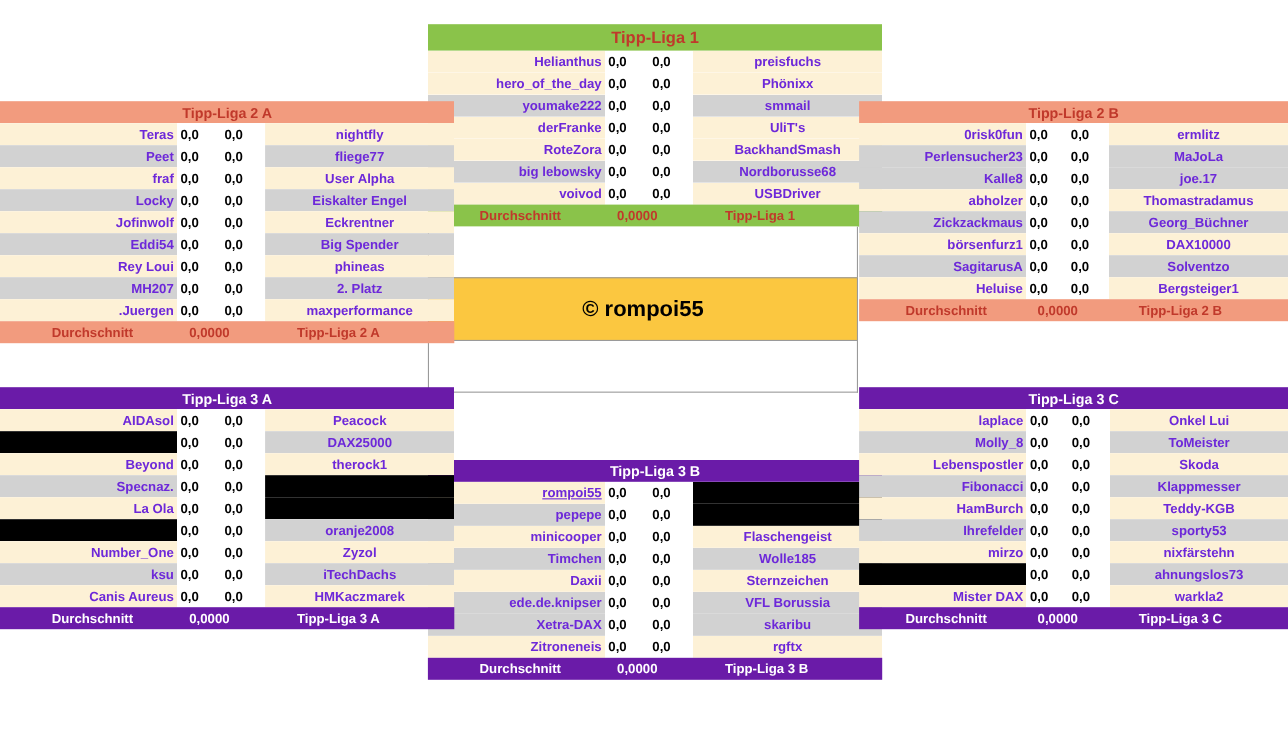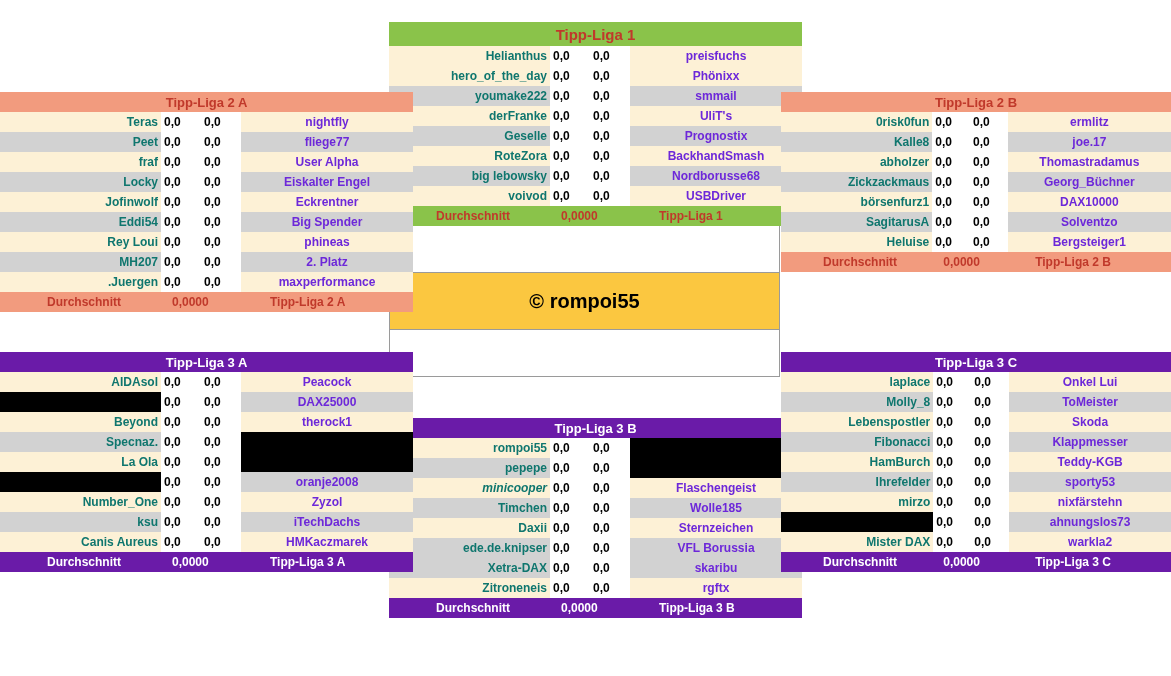--- a/index.html
+++ b/index.html
@@ -5,21 +5,21 @@
   html,body{margin:0;padding:0;background:#ffffff;}
   body{width:1171px;height:676px;font-family:"Liberation Sans",sans-serif;}
   .page{position:relative;width:1171px;height:676px;}
   .blk{position:absolute;}
   table{border-collapse:collapse;table-layout:fixed;}
   td{font-size:12px;font-weight:bold;height:20px;padding:0 3px;white-space:nowrap;overflow:hidden;}
   .hdr{text-align:center;font-size:13px;color:#c0392b;}
   .hdr1{background:#8ac34a;color:#c0392b;}
   .hdr2{background:#f29b7e;color:#c0392b;}
   .hdr3{background:#6a1ba8;color:#ffffff;}
-  .nm-r{text-align:right;color:#0f766e;background:#fdf1d6;}
+  .nm-r{text-align:right;color:#6d28d9;background:#fdf1d6;}
   .nm-l{text-align:center;color:#6d28d9;background:#fdf1d6;margin-top:19px;}
   .alt .nm-r,.alt .nm-l{background:#d2d2d2;}
   .val{text-align:left;background:#ffffff;color:#000000;width:34px;}
   .blkcell{background:#000000;}
   .avg{font-size:12px;color:#c0392b;}
   .avg.green{background:#8ac34a;}
   .avg.orange{background:#f29b7e;}
   .avg.purple{background:#6a1ba8;color:#ffffff;}
   .avg td{padding:0 4px;}
   .avg .a1{text-align:left;}
@@ -57,26 +57,20 @@
             <td class="val" style="width: 34px;">0,0</td>
             <td class="val" style="width: 34px;">0,0</td>
             <td class="nm-l" style="width: 166px;">smmail</td>
           </tr>
           <tr>
             <td class="nm-r" style="width: 155px;">derFranke</td>
             <td class="val" style="width: 34px;">0,0</td>
             <td class="val" style="width: 34px;">0,0</td>
             <td class="nm-l" style="width: 166px;">UliT's</td>
           </tr>
-          <tr class="alt">
-            <td class="nm-r" style="width: 155px;">Geselle</td>
-            <td class="val" style="width: 34px;">0,0</td>
-            <td class="val" style="width: 34px;">0,0</td>
-            <td class="nm-l" style="width: 166px;">Prognostix</td>
-          </tr>
           <tr>
             <td class="nm-r" style="width: 155px;">RoteZora</td>
             <td class="val" style="width: 34px;">0,0</td>
             <td class="val" style="width: 34px;">0,0</td>
             <td class="nm-l" style="width: 166px;">BackhandSmash</td>
           </tr>
           <tr class="alt">
             <td class="nm-r" style="width: 155px;">big lebowsky</td>
             <td class="val" style="width: 34px;">0,0</td>
             <td class="val" style="width: 34px;">0,0</td>
@@ -106,33 +100,33 @@
 
   <div class="blk" style="left:389px;top:418px;">
     <table>
       <tbody>
           <tr>
             <td class="hdr hdr3" colspan="4" style="width:389px;height:20px;">Tipp-Liga 3 B</td>
           </tr>
       </tbody>
         <tbody id="liga3b-body">
           <tr>
-            <td class="nm-r" style="width: 155px;">rompoi55</td>
+            <td class="nm-r" style="width: 155px; text-decoration: underline;">rompoi55</td>
             <td class="val" style="width: 34px;">0,0</td>
             <td class="val" style="width: 34px;">0,0</td>
             <td class="blkcell" style="width: 166px;"></td>
           </tr>
           <tr class="alt">
             <td class="nm-r" style="width: 155px;">pepepe</td>
             <td class="val" style="width: 34px;">0,0</td>
             <td class="val" style="width: 34px;">0,0</td>
             <td class="blkcell" style="width: 166px;"></td>
           </tr>
           <tr>
-            <td class="nm-r" style="width: 155px; font-style: italic;">minicooper</td>
+            <td class="nm-r" style="width: 155px;">minicooper</td>
             <td class="val" style="width: 34px;">0,0</td>
             <td class="val" style="width: 34px;">0,0</td>
             <td class="nm-l" style="width: 166px;">Flaschengeist</td>
           </tr>
           <tr class="alt">
             <td class="nm-r" style="width: 155px;">Timchen</td>
             <td class="val" style="width: 34px;">0,0</td>
             <td class="val" style="width: 34px;">0,0</td>
             <td class="nm-l" style="width: 166px;">Wolle185</td>
           </tr>
@@ -331,20 +325,26 @@
           </tr>
       </tbody>
         <tbody id="liga2b-body">
           <tr>
             <td class="nm-r" style="width: 155px;">0risk0fun</td>
             <td class="val" style="width: 34px;">0,0</td>
             <td class="val" style="width: 34px;">0,0</td>
             <td class="nm-l" style="width: 166px;">ermlitz</td>
           </tr>
           <tr class="alt">
+            <td class="nm-r" style="width: 155px;">Perlensucher23</td>
+            <td class="val" style="width: 34px;">0,0</td>
+            <td class="val" style="width: 34px;">0,0</td>
+            <td class="nm-l" style="width: 166px;">MaJoLa</td>
+          </tr>
+          <tr class="alt">
             <td class="nm-r" style="width: 155px;">Kalle8</td>
             <td class="val" style="width: 34px;">0,0</td>
             <td class="val" style="width: 34px;">0,0</td>
             <td class="nm-l" style="width: 166px;">joe.17</td>
           </tr>
           <tr>
             <td class="nm-r" style="width: 155px;">abholzer</td>
             <td class="val" style="width: 34px;">0,0</td>
             <td class="val" style="width: 34px;">0,0</td>
             <td class="nm-l" style="width: 166px;">Thomastradamus</td>

